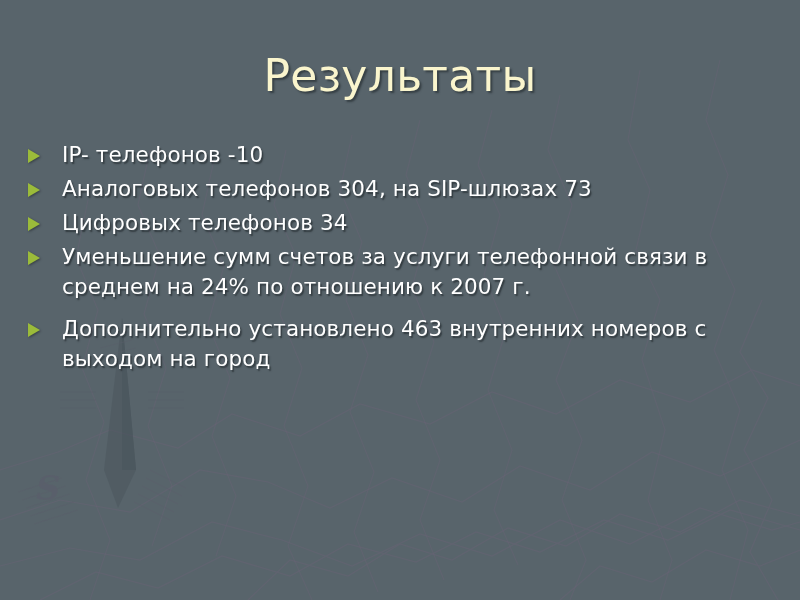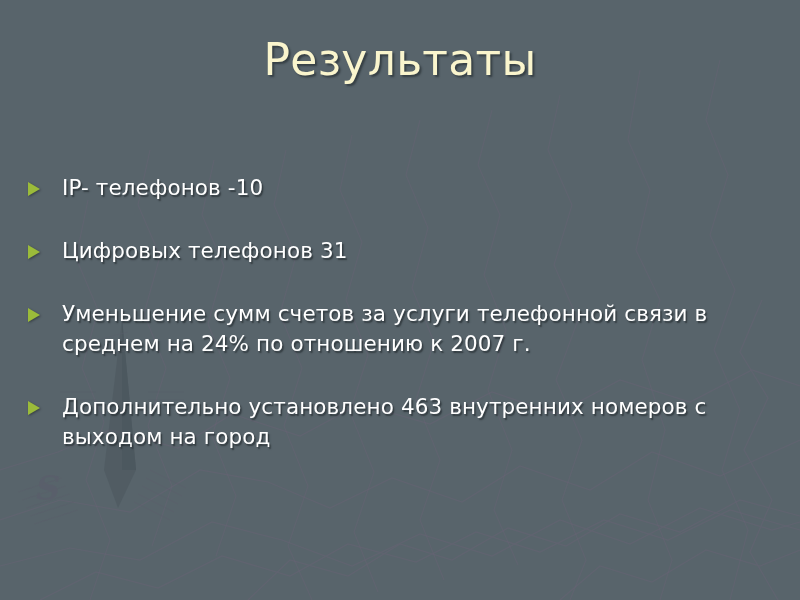--- a/index.html
+++ b/index.html
@@ -40,21 +40,21 @@
   
   .title-block {
     position: absolute;
     top: 34px;
     left: 0;
     width: 800px;
     text-align: center;
   }
   .slide-title {
     display: inline-block;
-    margin: 0;
+    margin: 16px;
     font-size: 44px;
     line-height: 52px;
     font-weight: normal;
     letter-spacing: 0.3px;
     color: #faf5cd;
     text-shadow: 2px 2px 2px rgba(26,32,36,0.55);
   }
 
   
   .bullet-list {
@@ -85,21 +85,20 @@
     top: 9px;
     width: 0;
     height: 0;
     border-top: 7px solid transparent;
     border-bottom: 7px solid transparent;
     border-left: 12px solid #9bbb3a;
     filter: drop-shadow(1px 1px 1px rgba(22,28,32,0.5));
   }
   .bullet-text {
     display: block;
-    margin-top: 33px;
   }
 </style>
 </head>
 <body>
 
 <div class="slide">
 
   <div class="bg-layer">
     <svg viewBox="0 0 800 600" xmlns="http://www.w3.org/2000/svg" aria-hidden="true">
       <g fill="none" stroke="#6a6376" stroke-width="1.1" opacity="0.42">
@@ -160,21 +159,25 @@
     <h1 class="slide-title">Результаты</h1>
   </div>
 
   <ul class="bullet-list">
     <li class="bullet-item">
       <span class="bullet-marker"></span>
       <span class="bullet-text">IP- телефонов -10</span>
     </li>
     <li class="bullet-item">
       <span class="bullet-marker"></span>
-      <span class="bullet-text">Цифровых телефонов 31</span>
+      <span class="bullet-text">Аналоговых телефонов 304, на SIP-шлюзах 73</span>
+    </li>
+    <li class="bullet-item">
+      <span class="bullet-marker"></span>
+      <span class="bullet-text">Цифровых телефонов 34</span>
     </li>
     <li class="bullet-item">
       <span class="bullet-marker"></span>
       <span class="bullet-text">Уменьшение сумм счетов за услуги телефонной связи в среднем на 24% по отношению к 2007 г.</span>
     </li>
     <li class="bullet-item gap-before">
       <span class="bullet-marker"></span>
       <span class="bullet-text">Дополнительно установлено 463 внутренних номеров с выходом на город</span>
     </li>
   </ul>

